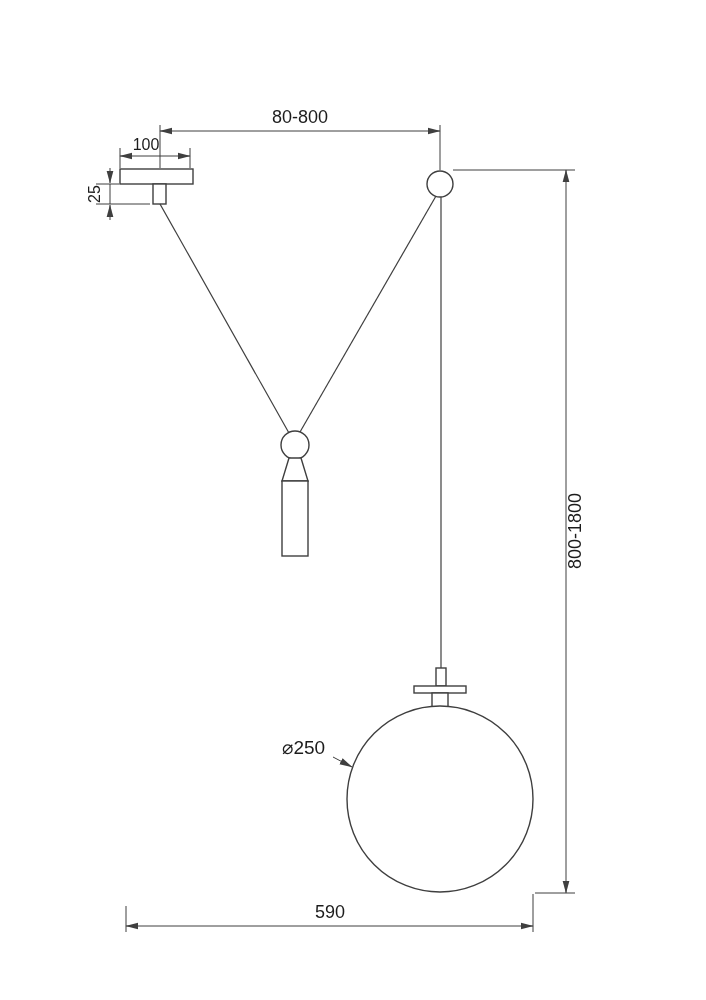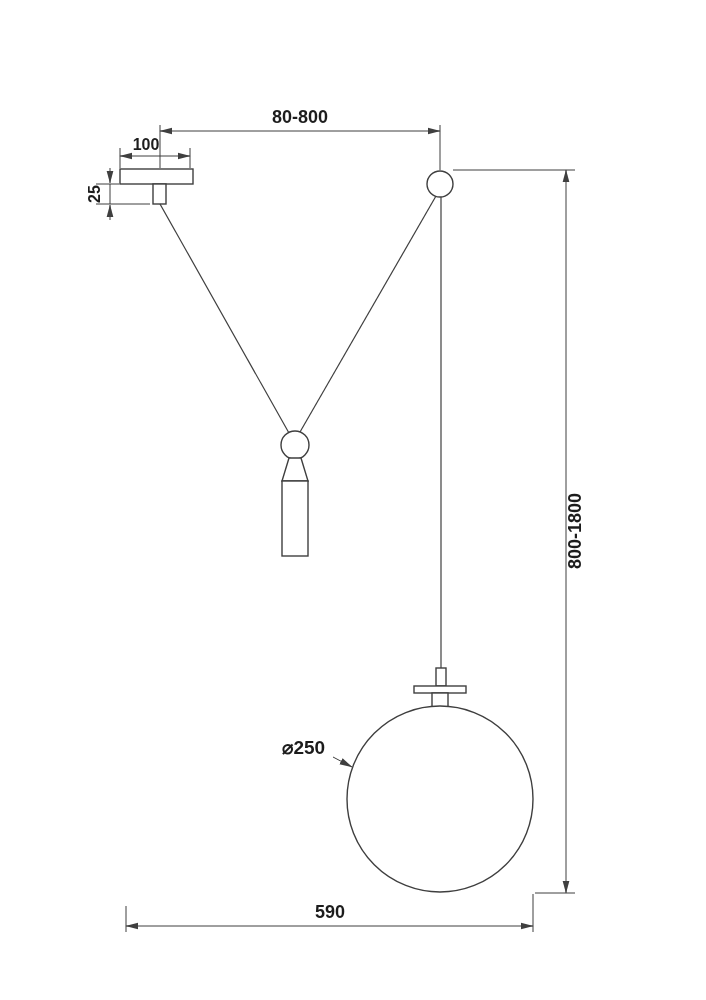--- a/index.html
+++ b/index.html
@@ -6,21 +6,20 @@
     --line:#3f3f3f;
     --text:#1c1c1c;
     --bg:#ffffff;
   }
   html,body{margin:0;padding:0;background:var(--bg);}
   .canvas{
     position:relative;
     width:706px;height:1000px;
     background:var(--bg);
     overflow:hidden;
-    font-weight:bold;
   }
   svg{position:absolute;inset:0;}
   .dim-text{
     font-family:"Liberation Sans", sans-serif;
     fill:var(--text);
   }
   .t18{font-size:18px;}
   .t16{font-size:16px;}
   .t19{font-size:19px;}
   .thin{stroke:var(--line);stroke-width:1;fill:none;}

